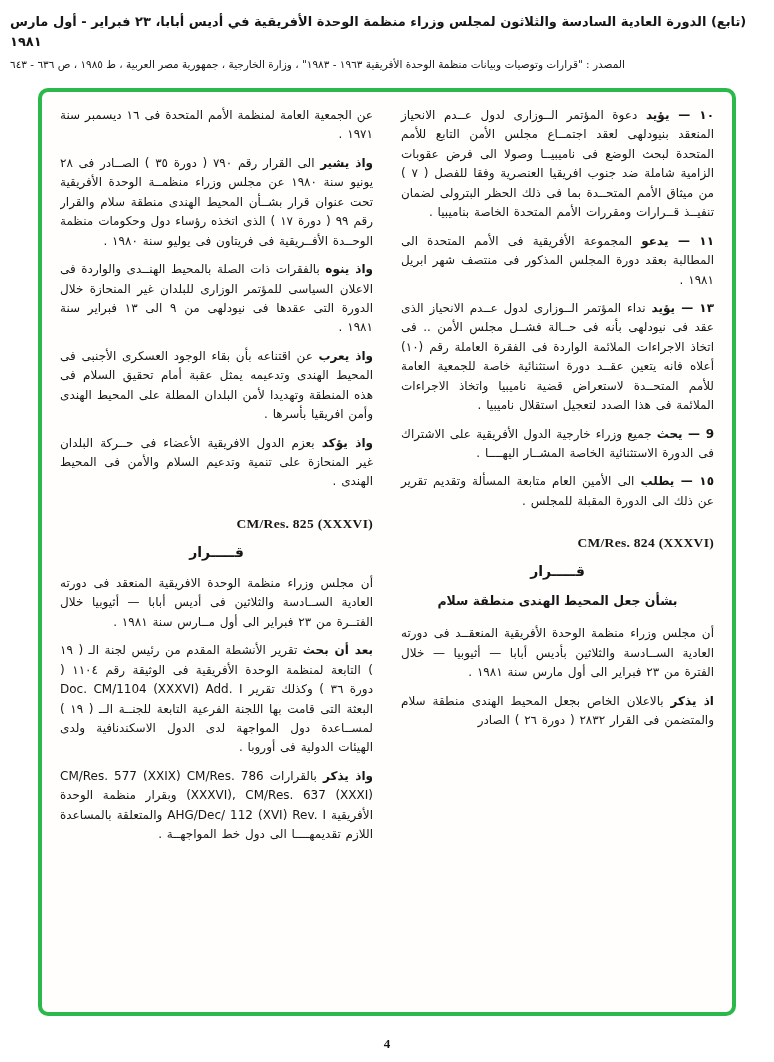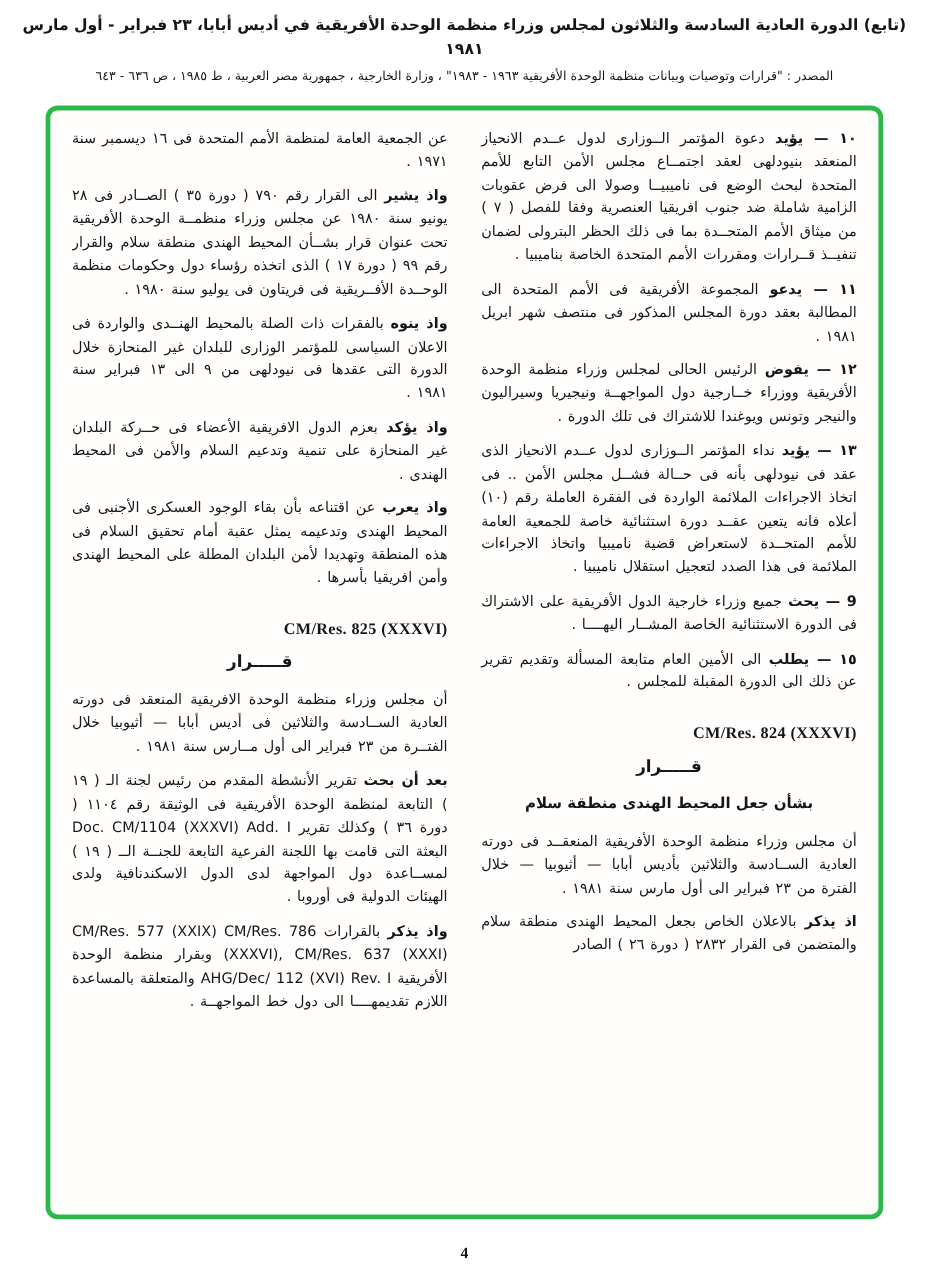--- a/index.html
+++ b/index.html
@@ -1,21 +1,21 @@
 <!DOCTYPE html>
 <html lang="ar"><head>
 <meta charset="utf-8">
 <style>
   html, body { margin:0; padding:0; background:#ffffff; }
   .page {
     position:relative; width:774px; height:1062px; margin:0 auto;
     background:#ffffff; color:#161616; overflow:hidden;
     font-family:"DejaVu Sans", sans-serif;
   }
-  .page-header { position:absolute; top:12px; left:10px; right:10px; text-align:center; direction:rtl; }
+  .page-header { position:absolute; top:12px; left:10px; right:10px; text-align:left; direction:rtl; }
   .header-line1 { font-size:13px; font-weight:bold; line-height:1.5; }
   .header-line2 { font-size:10.5px; margin-top:6px; line-height:1.4; }
 
   .content-frame {
     position:absolute; top:88px; left:38px; width:698px; height:928px;
     border:4px solid #2db84b; border-radius:10px; box-sizing:border-box;
     padding:14px 18px 10px 18px; background:#fffefd;
   }
   .columns { display:flex; direction:rtl; gap:28px; height:100%; overflow:hidden; }
   .col { flex:1 1 0; min-width:0; }
@@ -50,21 +50,20 @@
   <div class="content-frame" style="border-color: rgb(45, 184, 75);">
     <div class="columns">
 
       <div class="col">
 
 
           <p class="block block-para"><b class="lead">١٠ — يؤيد</b><span class="rest"> دعوة المؤتمر الــوزارى لدول عــدم الانحياز المنعقد بنيودلهى لعقد اجتمــاع مجلس الأمن التابع للأمم المتحدة لبحث الوضع فى ناميبيــا وصولا الى فرض عقوبات الزامية شاملة ضد جنوب افريقيا العنصرية وفقا للفصل ( ٧ ) من ميثاق الأمم المتحــدة بما فى ذلك الحظر البترولى لضمان تنفيــذ قــرارات ومقررات الأمم المتحدة الخاصة بناميبيا .</span></p>
 
           <p class="block block-para"><b class="lead">١١ — يدعو</b><span class="rest"> المجموعة الأفريقية فى الأمم المتحدة الى المطالبة بعقد دورة المجلس المذكور فى منتصف شهر ابريل ١٩٨١ .</span></p>
 
-          <p class="block block-para"><b class="lead">١٢ — يفوض</b><span class="rest"> الرئيس الحالى لمجلس وزراء منظمة الوحدة الأفريقية ووزراء خــارجية دول المواجهــة ونيجيريا وسيراليون والنيجر وتونس ويوغندا للاشتراك فى تلك الدورة .</span></p>
 
           <p class="block block-para"><b class="lead">١٣ — يؤيد</b><span class="rest"> نداء المؤتمر الــوزارى لدول عــدم الانحياز الذى عقد فى نيودلهى بأنه فى حــالة فشــل مجلس الأمن .. فى اتخاذ الاجراءات الملائمة الواردة فى الفقرة العاملة رقم (١٠) أعلاه فانه يتعين عقــد دورة استثنائية خاصة للجمعية العامة للأمم المتحــدة لاستعراض قضية ناميبيا واتخاذ الاجراءات الملائمة فى هذا الصدد لتعجيل استقلال ناميبيا .</span></p>
 
           <p class="block block-para"><b class="lead">9 — يحث</b><span class="rest"> جميع وزراء خارجية الدول الأفريقية على الاشتراك فى الدورة الاستثنائية الخاصة المشــار اليهــــا .</span></p>
 
           <p class="block block-para"><b class="lead">١٥ — يطلب</b><span class="rest"> الى الأمين العام متابعة المسألة وتقديم تقرير عن ذلك الى الدورة المقبلة للمجلس .</span></p>
 
           <p class="block block-ref" dir="ltr"><b class="lead"></b><span class="rest">CM/Res. 824 (XXXVI)</span></p>
 
           <p class="block block-heading"><b class="lead"></b><span class="rest">قـــــرار</span></p>
@@ -77,23 +76,23 @@
         </div>
 
       <div class="col">
 
           <p class="block block-para"><b class="lead"></b><span class="rest">عن الجمعية العامة لمنظمة الأمم المتحدة فى ١٦ ديسمبر سنة ١٩٧١ .</span></p>
 
           <p class="block block-para"><b class="lead">واذ يشير</b><span class="rest"> الى القرار رقم ٧٩٠ ( دورة ٣٥ ) الصــادر فى ٢٨ يونيو سنة ١٩٨٠ عن مجلس وزراء منظمــة الوحدة الأفريقية تحت عنوان قرار بشــأن المحيط الهندى منطقة سلام والقرار رقم ٩٩ ( دورة ١٧ ) الذى اتخذه رؤساء دول وحكومات منظمة الوحــدة الأفــريقية فى فريتاون فى يوليو سنة ١٩٨٠ .</span></p>
 
           <p class="block block-para"><b class="lead">واذ ينوه</b><span class="rest"> بالفقرات ذات الصلة بالمحيط الهنــدى والواردة فى الاعلان السياسى للمؤتمر الوزارى للبلدان غير المنحازة خلال الدورة التى عقدها فى نيودلهى من ٩ الى ١٣ فبراير سنة ١٩٨١ .</span></p>
 
+          <p class="block block-para"><b class="lead">واذ يعرب</b><span class="rest"> عن اقتناعه بأن بقاء الوجود العسكرى الأجنبى فى المحيط الهندى وتدعيمه يمثل عقبة أمام تحقيق السلام فى هذه المنطقة وتهديدا لأمن البلدان المطلة على المحيط الهندى وأمن افريقيا بأسرها .</span></p>
+
           <p class="block block-para"><b class="lead">واذ يؤكد</b><span class="rest"> بعزم الدول الافريقية الأعضاء فى حــركة البلدان غير المنحازة على تنمية وتدعيم السلام والأمن فى المحيط الهندى .</span></p>
-
-          <p class="block block-para"><b class="lead">واذ يعرب</b><span class="rest"> عن اقتناعه بأن بقاء الوجود العسكرى الأجنبى فى المحيط الهندى وتدعيمه يمثل عقبة أمام تحقيق السلام فى هذه المنطقة وتهديدا لأمن البلدان المطلة على المحيط الهندى وأمن افريقيا بأسرها .</span></p>
 
           <p class="block block-ref" dir="ltr"><b class="lead"></b><span class="rest">CM/Res. 825 (XXXVI)</span></p>
 
           <p class="block block-heading"><b class="lead"></b><span class="rest">قـــــرار</span></p>
 
 
           <p class="block block-para"><b class="lead"></b><span class="rest">أن مجلس وزراء منظمة الوحدة الافريقية المنعقد فى دورته العادية الســادسة والثلاثين فى أديس أبابا — أثيوبيا خلال الفتــرة من ٢٣ فبراير الى أول مــارس سنة ١٩٨١ .</span></p>
 
           <p class="block block-para"><b class="lead">بعد أن بحث</b><span class="rest"> تقرير الأنشطة المقدم من رئيس لجنة الـ ( ١٩ ) التابعة لمنظمة الوحدة الأفريقية فى الوثيقة رقم ١١٠٤ ( دورة ٣٦ ) وكذلك تقرير Doc. CM/1104 (XXXVI) Add. I البعثة التى قامت بها اللجنة الفرعية التابعة للجنــة الــ ( ١٩ ) لمســاعدة دول المواجهة لدى الدول الاسكندنافية ولدى الهيئات الدولية فى أوروبا .</span></p>
 

